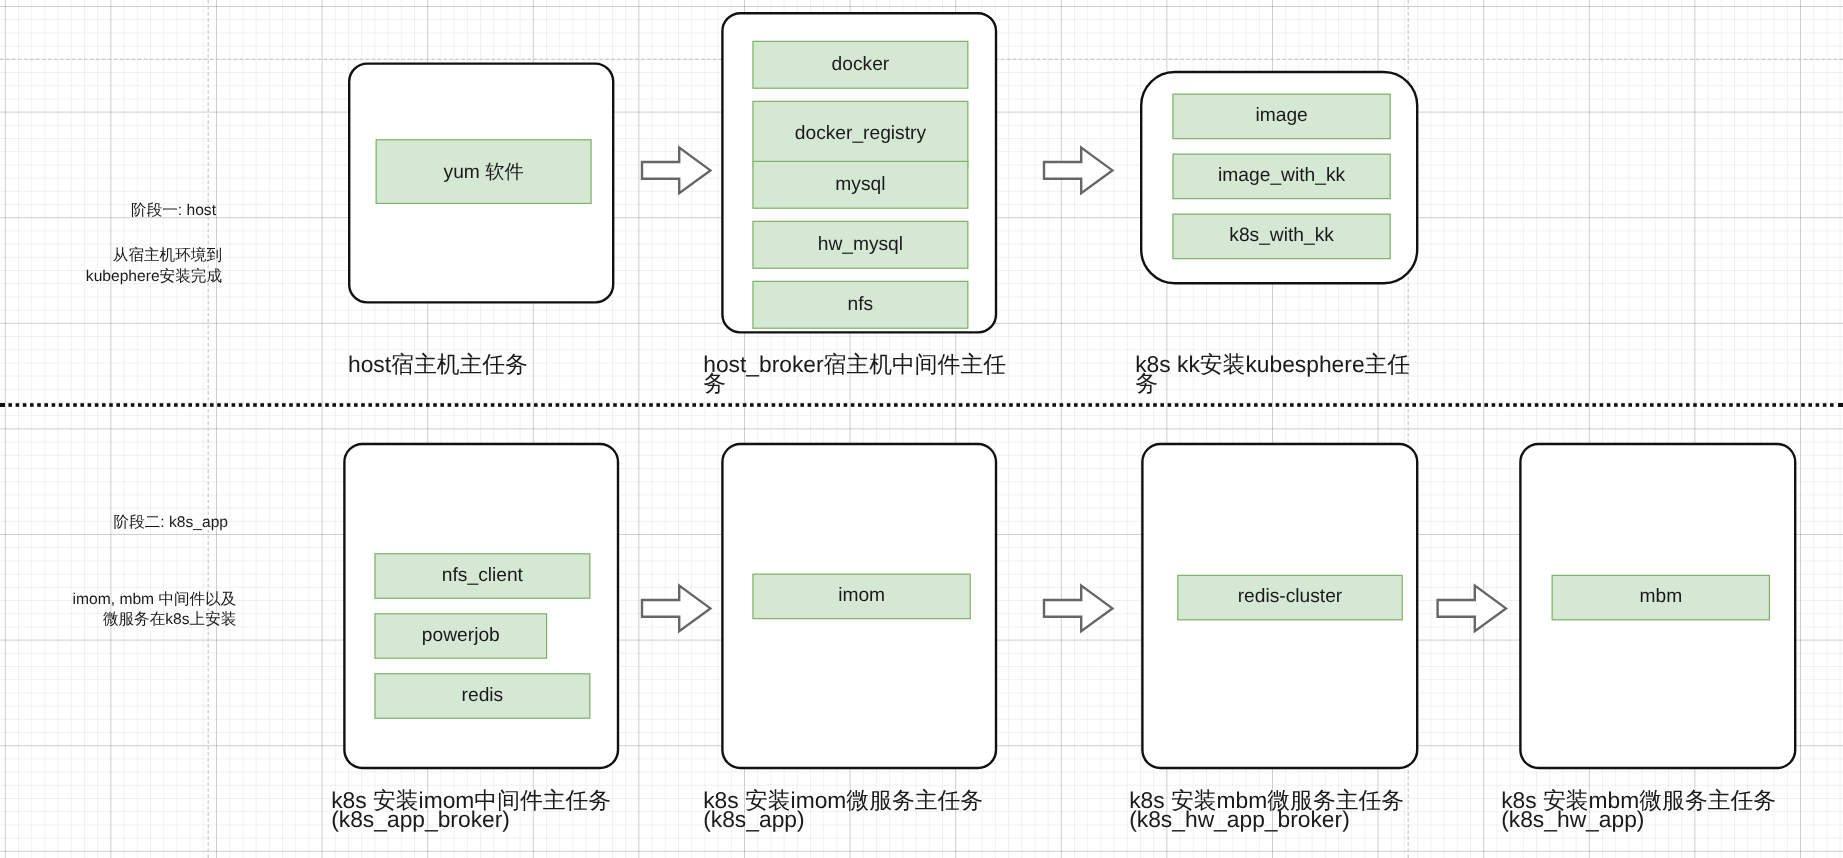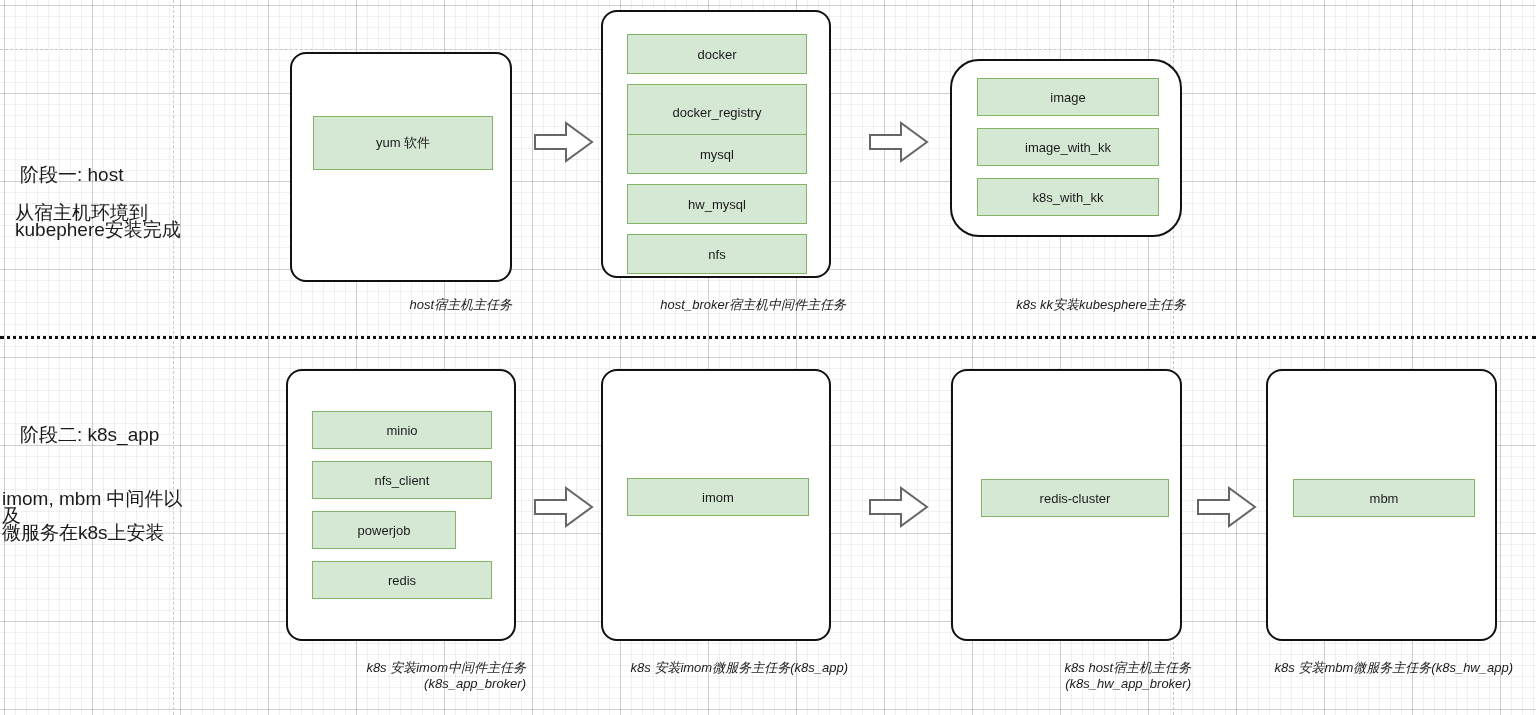--- a/index.html
+++ b/index.html
@@ -66,41 +66,40 @@
 
   
   .item {
     position: absolute;
     box-sizing: border-box;
     background: #d5e8d4;
     border: 1px solid #82b366;
     display: flex;
     align-items: center;
     justify-content: center;
-    font-size: 13px;
+    font-size: 16px;
     color: #1a1a1a;
     white-space: nowrap;
   }
 
   
   .caption {
+    position: absolute;
+    text-align: left;
+    font-size: 19px;
+    line-height: 16px;
+    color: #1a1a1a;
+    white-space: pre-line;
+  }
+
+  
+  .phase-label {
     position: absolute;
     text-align: right;
     font-size: 13px;
-    line-height: 16px;
-    color: #1a1a1a;
-    white-space: pre-line;
-    font-style: italic;
-  }
-
-  
-  .phase-label {
-    position: absolute;
-    text-align: left;
-    font-size: 19px;
     line-height: 17px;
     color: #1a1a1a;
     white-space: pre-line;
   }
 
   .arrow {
     position: absolute;
   }
 </style>
 </head>
@@ -115,21 +114,21 @@
   <div class="phase-divider" style="top:336px;"></div>
 
   <div class="phase-label" style="left:20px; top:166px; width:160px;">阶段一: host</div>
   <div class="phase-label" style="left:15px; top:204px; width:170px;">从宿主机环境到
 kubephere安装完成</div>
 
   <div class="phase-label" style="left:20px; top:426px; width:170px;">阶段二: k8s_app</div>
   <div class="phase-label" style="left:2px; top:490px; width:195px;">imom, mbm 中间件以及
 微服务在k8s上安装</div>
 
-  <div class="card" style="left:290px; top:52px; width:222px; height:230px;">
+  <div class="card" style="left:290px; top:52px; width:222px; height:201px;">
     <div class="item" style="left:21px; top:62px; width:180px; height:54px;">yum 软件</div>
   </div>
   <div class="caption" style="left:290px; top:297px; width:222px;">host宿主机主任务</div>
 
   <div class="arrow" style="left:533px; top:119px;">
     <svg width="62" height="46" viewBox="0 0 62 46">
       <polygon points="2,16 33,16 33,4 59,23 33,42 33,30 2,30" fill="#ffffff" stroke="#666666" stroke-width="2" stroke-linejoin="miter"></polygon>
     </svg>
   </div>
 
@@ -149,21 +148,20 @@
   </div>
 
   <div class="card" style="left:950px; top:59px; width:232px; height:178px;border-radius:29px;">
     <div class="item" style="left:25px; top:17px; width:182px; height:38px;">image</div>
     <div class="item" style="left:25px; top:67px; width:182px; height:38px;text-align:center;">image_with_kk</div>
     <div class="item" style="left:25px; top:117px; width:182px; height:38px;">k8s_with_kk</div>
   </div>
   <div class="caption" style="left:946px; top:297px; width:240px;">k8s kk安装kubesphere主任务</div>
 
   <div class="card" style="left:286px; top:369px; width:230px; height:272px;">
-    <div class="item" style="left:24px; top:40px; width:180px; height:38px;">minio</div>
     <div class="item" style="left:24px; top:90px; width:180px; height:38px;">nfs_client</div>
     <div class="item" style="left:24px; top:140px; width:144px; height:38px;">powerjob</div>
     <div class="item" style="left:24px; top:190px; width:180px; height:38px;">redis</div>
   </div>
   <div class="caption" style="left:276px; top:660px; width:250px;">k8s 安装imom中间件主任务
 (k8s_app_broker)</div>
 
   <div class="arrow" style="left:533px; top:484px;">
     <svg width="62" height="46" viewBox="0 0 62 46">
       <polygon points="2,16 33,16 33,4 59,23 33,42 33,30 2,30" fill="#ffffff" stroke="#666666" stroke-width="2" stroke-linejoin="miter"></polygon>
@@ -177,21 +175,21 @@
 
   <div class="arrow" style="left:868px; top:484px;">
     <svg width="62" height="46" viewBox="0 0 62 46">
       <polygon points="2,16 33,16 33,4 59,23 33,42 33,30 2,30" fill="#ffffff" stroke="#666666" stroke-width="2" stroke-linejoin="miter"></polygon>
     </svg>
   </div>
 
   <div class="card" style="left:951px; top:369px; width:231px; height:272px;">
     <div class="item" style="left:28px; top:108px; width:188px; height:38px;">redis-cluster</div>
   </div>
-  <div class="caption" style="left:941px; top:660px; width:250px;">k8s host宿主机主任务
+  <div class="caption" style="left:941px; top:660px; width:250px;">k8s 安装mbm微服务主任务
 (k8s_hw_app_broker)</div>
 
   <div class="arrow" style="left:1196px; top:484px;">
     <svg width="62" height="46" viewBox="0 0 62 46">
       <polygon points="2,16 33,16 33,4 59,23 33,42 33,30 2,30" fill="#ffffff" stroke="#666666" stroke-width="2" stroke-linejoin="miter"></polygon>
     </svg>
   </div>
 
   <div class="card" style="left:1266px; top:369px; width:231px; height:272px;">
     <div class="item" style="left:25px; top:108px; width:182px; height:38px;">mbm</div>

